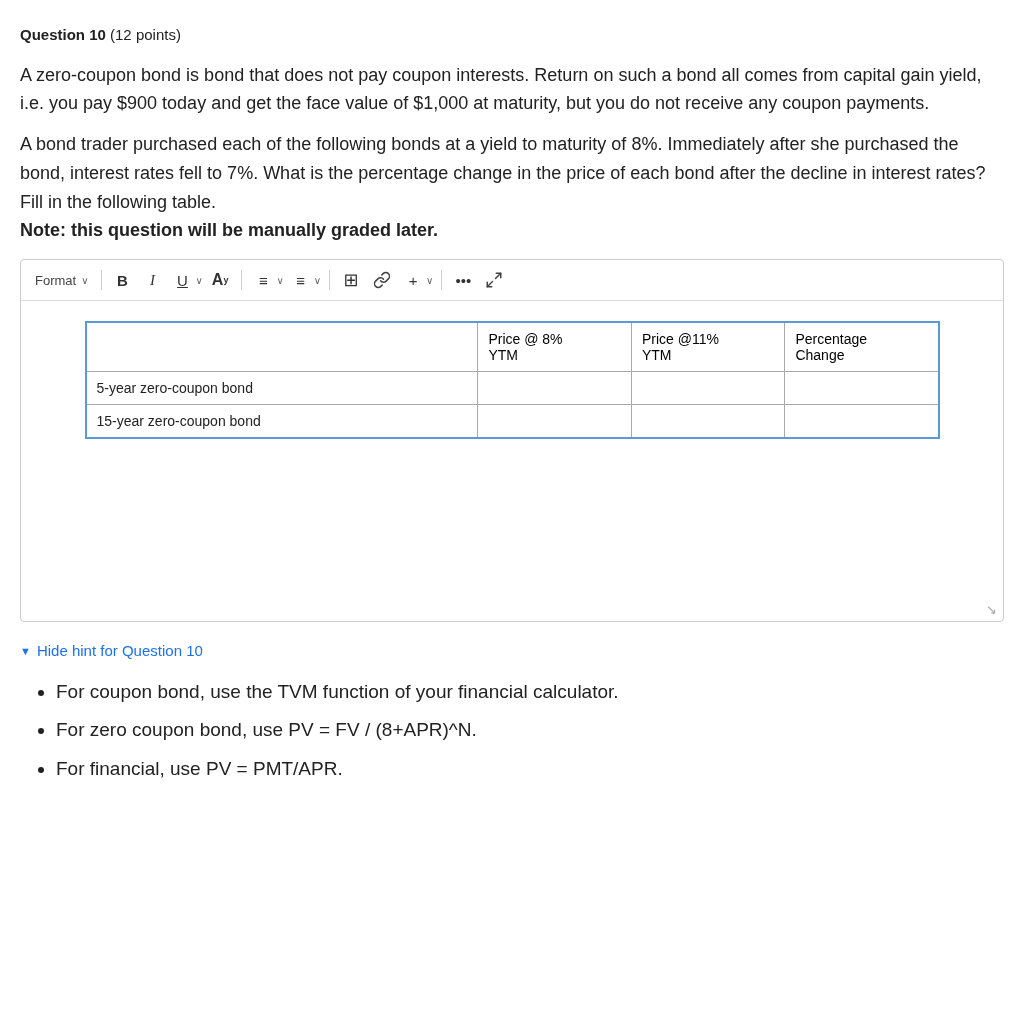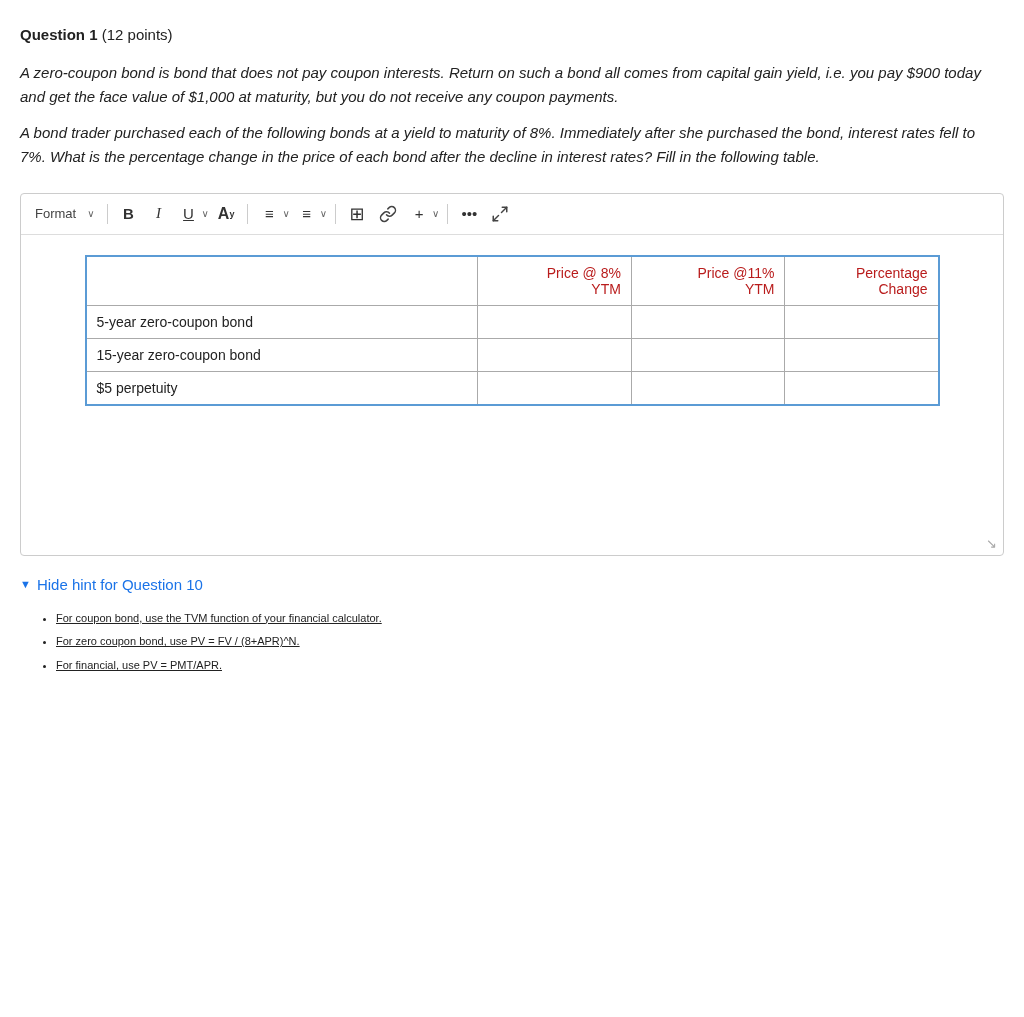--- a/index.html
+++ b/index.html
@@ -16,24 +16,23 @@
       font-size: 15px;
       margin-bottom: 14px;
       line-height: 1.5;
     }
 
     .question-header .q-number {
       font-weight: 700;
     }
 
     .question-body {
-      font-size: 15px;
+      font-size: 18px;
       line-height: 1.6;
-      margin-bottom: 24px;
-      font-style: italic;
+      margin-bottom: 14px;
     }
 
     .question-body p {
       margin-bottom: 12px;
     }
 
     .question-body .note {
       font-weight: 700;
     }
 
@@ -53,21 +52,21 @@
       border-bottom: 1px solid #ddd;
       gap: 4px;
       flex-wrap: wrap;
     }
 
     .toolbar-format-select {
       font-size: 13px;
       color: #444;
       display: flex;
       align-items: center;
-      gap: 11px;
+      gap: 5px;
       padding: 2px 4px;
       cursor: pointer;
       border: none;
       background: transparent;
     }
 
     .toolbar-divider {
       width: 1px;
       height: 20px;
       background: #ccc;
@@ -118,23 +117,23 @@
     }
 
     .bond-table td, .bond-table th {
       border: 1px solid #aaa;
       padding: 8px 10px;
       font-size: 14px;
       vertical-align: top;
     }
 
     .bond-table .header-row td {
-      text-align: right;
+      text-align: left;
       font-weight: normal;
-      color: #b91c1c;
+      color: #000000;
       background: #fff;
     }
 
     .bond-table .bond-name-col {
       width: 46%;
     }
 
     .bond-table .price-col {
       width: 18%;
     }
@@ -178,42 +177,42 @@
     }
 
     .hint-toggle .arrow {
       font-size: 11px;
       color: #1a73e8;
     }
 
     .hint-list {
       list-style: disc;
       padding-left: 36px;
-      font-size: 11px;
+      font-size: 19px;
       line-height: 1.8;
-      text-decoration: underline;
     }
 
     .hint-list li {
       margin-bottom: 4px;
     }
   </style>
 </head>
 <body>
 
 <div class="question-header">
-  <span class="q-number">Question 1</span>
+  <span class="q-number">Question 10</span>
   <span>(12 points)</span>
 </div>
 
 <div class="question-body">
   <p>A zero-coupon bond is bond that does not pay coupon interests. Return on such a bond all comes from capital gain yield, i.e. you pay $900 today and get the face value of $1,000 at maturity, but you do not receive any coupon payments.</p>
   <p>
     <span>A bond trader purchased each of the following bonds at a yield to maturity of 8%. Immediately after she purchased the bond, interest rates fell to 7%. What is the percentage change in the price of each bond after the decline in interest rates? Fill in the following table.</span>
     <br>
+    <span class="note">Note: this question will be manually graded later.</span>
   </p>
 </div>
 
 <div class="editor-wrapper">
 
   <div class="toolbar">
 
     <button class="toolbar-format-select">
       <span>Format</span>
       <span class="chevron">∨</span>
@@ -301,26 +300,20 @@
       <td class="price-col"></td>
       <td class="price-col"></td>
       <td class="pct-col"></td>
     </tr>
             <tr>
       <td class="bond-name-col">15-year zero-coupon bond</td>
       <td class="price-col"></td>
       <td class="price-col"></td>
       <td class="pct-col"></td>
     </tr>
-            <tr>
-      <td class="bond-name-col">$5 perpetuity</td>
-      <td class="price-col"></td>
-      <td class="price-col"></td>
-      <td class="pct-col"></td>
-    </tr>
           </tbody>
       </table>
     </div>
 
     <div class="editor-resize">↘</div>
   </div>
 </div>
 
 <div class="hint-section">
   <button class="hint-toggle">

